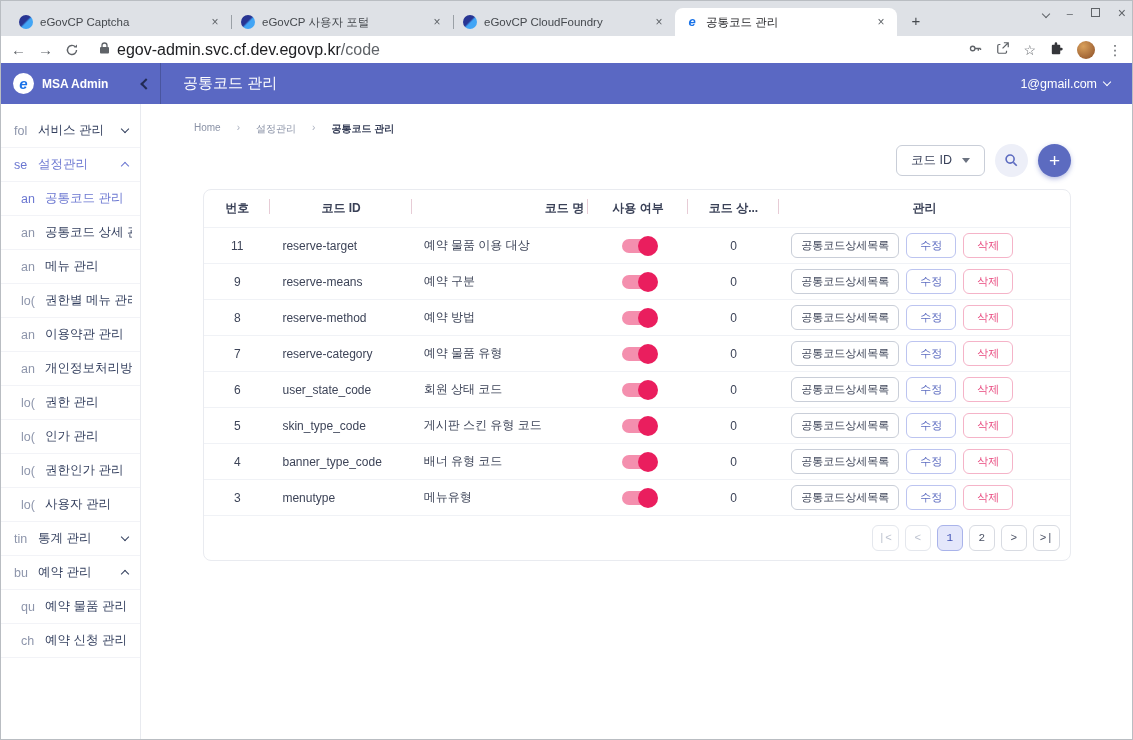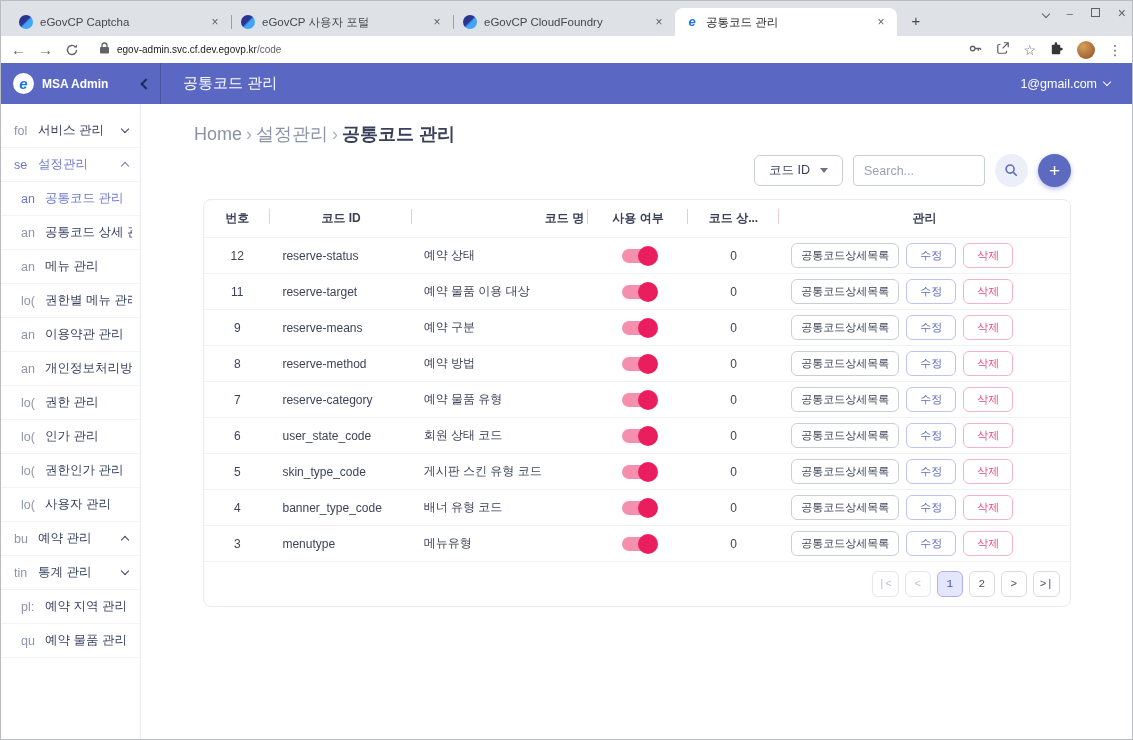--- a/index.html
+++ b/index.html
@@ -17,21 +17,21 @@
   .fav-e { width:14px; height:14px; flex:0 0 auto; color:#1a73e8; font-weight:bold; font-style:italic; font-size:13px; line-height:14px; text-align:center; }
   .newtab-btn { width:26px; height:26px; margin:0 0 2px 6px; font-size:15px; color:#45494e; text-align:center; line-height:26px; border-radius:50%; cursor:pointer; }
   .win-controls { position:absolute; right:6px; top:4px; display:flex; align-items:center; gap:18px; color:#5f6368; font-size:11px; }
   .win-controls span { cursor:pointer; }
   .wc-box { display:inline-block; width:9px; height:9px; border:1.2px solid #5f6368; }
   .chev { display:inline-block; width:6px; height:6px; border-right:1.4px solid #5f6368; border-bottom:1.4px solid #5f6368; transform:rotate(45deg); }
 
   .navbar { height:27px; background:#fff; display:flex; align-items:center; padding:0 10px; gap:12px; font-size:13px; color:#5f6368; flex:0 0 auto; }
   .nav-ic { cursor:pointer; display:flex; align-items:center; }
   .url-box { flex:1; display:flex; align-items:center; gap:7px; padding-left:8px; }
-  .url-text { font-size:10px; color:#202124; }
+  .url-text { font-size:16px; color:#202124; }
   .url-text .path { color:#5f6368; }
   .nav-right { display:flex; align-items:center; gap:13px; }
   .avatar { width:18px; height:18px; border-radius:50%; background:radial-gradient(circle at 35% 30%, #d9a05b, #8a4d26); }
 
   
   .app { flex:1; display:flex; flex-direction:column; min-height:0; }
   .appbar { height:41px; background:#5a68c3; display:flex; flex:0 0 auto; color:#fff; }
   .brand { width:160px; display:flex; align-items:center; gap:8px; padding:0 10px 0 12px; border-right:1px solid rgba(0,0,0,.18); }
   .logo { width:21px; height:21px; border-radius:50%; background:#fff; color:#1a73e8; font-weight:bold; font-style:italic; font-size:15px; text-align:center; line-height:21px; }
   .brand-name { font-size:12px; font-weight:bold; flex:1; }
@@ -46,21 +46,21 @@
   .s-item { height:34px; display:flex; align-items:center; gap:7px; padding:0 8px 0 13px; font-size:12.5px; color:#333f5e; border-bottom:1px solid #f2f3f7; cursor:pointer; white-space:nowrap; }
   .s-item.lvl2 { padding-left:20px; }
   .s-icon { width:17px; overflow:hidden; font-size:12.5px; color:#8d95ab; flex:0 0 auto; }
   .s-label { flex:1; overflow:hidden; }
   .s-item.hl, .s-item.hl .s-icon, .s-item.active, .s-item.active .s-icon { color:#6b77d1; }
   .s-chev { width:6px; height:6px; border-right:1.6px solid currentColor; border-bottom:1.6px solid currentColor; flex:0 0 auto; margin-right:4px; }
   .s-chev.down { transform:rotate(45deg); margin-top:-3px; }
   .s-chev.up { transform:rotate(-135deg); margin-top:3px; }
 
   .main { flex:1; display:flex; flex-direction:column; min-width:0; overflow:hidden; }
-  .breadcrumb { padding:18px 0 0 53px; font-size:18px; color:#8a92a6; display:flex; gap:4px; align-items:center; }
+  .breadcrumb { padding:18px 0 0 53px; font-size:10px; color:#8a92a6; display:flex; gap:16px; }
   .breadcrumb .last { color:#39415a; font-weight:bold; }
   .crumb-sep { color:#aab0bf; }
 
   .actionbar { display:flex; justify-content:flex-end; align-items:center; gap:10px; margin:8px 61px 0 0; }
   .filter-btn { display:flex; align-items:center; gap:10px; border:1px solid #c9ced8; border-radius:6px; background:#fff; padding:0 14px; height:31px; font-size:12.5px; color:#39415a; cursor:pointer; }
   .caret { width:0; height:0; border-left:4px solid transparent; border-right:4px solid transparent; border-top:5px solid #6b7280; }
   .search-input { width:132px; height:31px; border:1px solid #c9ced8; border-radius:4px; padding:0 10px; font-size:12.5px; color:#39415a; font-family:"Liberation Sans",sans-serif; }
   .search-input::placeholder { color:#9aa3b2; }
   .icon-circle { width:33px; height:33px; border-radius:50%; background:#edeff8; display:flex; align-items:center; justify-content:center; cursor:pointer; }
   .add-btn { width:33px; height:33px; border-radius:50%; background:#5c6bc0; color:#fff; font-size:19px; line-height:31px; text-align:center; border:none; cursor:pointer; box-shadow:0 2px 5px rgba(92,107,192,.45); }
@@ -226,54 +226,53 @@
           </div>
           <div class="s-item lvl2">
             <span class="s-icon">lo(</span>
             <span class="s-label">권한인가 관리</span>
           </div>
           <div class="s-item lvl2">
             <span class="s-icon">lo(</span>
             <span class="s-label">사용자 관리</span>
           </div>
           <div class="s-item">
+            <span class="s-icon">tin</span>
+            <span class="s-label">통계 관리</span>
+            <i class="s-chev down"></i>
+          </div>
+          <div class="s-item">
             <span class="s-icon">bu</span>
             <span class="s-label">예약 관리</span>
             <i class="s-chev up"></i>
           </div>
-          <div class="s-item">
-            <span class="s-icon">tin</span>
-            <span class="s-label">통계 관리</span>
-            <i class="s-chev down"></i>
-          </div>
-          <div class="s-item lvl2">
-            <span class="s-icon">pl:</span>
-            <span class="s-label">예약 지역 관리</span>
-          </div>
           <div class="s-item lvl2">
             <span class="s-icon">qu</span>
             <span class="s-label">예약 물품 관리</span>
+          </div>
+          <div class="s-item lvl2">
+            <span class="s-icon">ch</span>
+            <span class="s-label">예약 신청 관리</span>
           </div>
         </div>
 
       <div class="main">
         <div class="breadcrumb">
           <span>Home</span>
           <span class="crumb-sep">›</span>
           <span>설정관리</span>
           <span class="crumb-sep">›</span>
           <span class="last">공통코드 관리</span>
         </div>
 
         <div class="actionbar">
           <button class="filter-btn">
             <span>코드 ID</span>
             <i class="caret"></i>
           </button>
-          <input class="search-input" placeholder="Search..." style="">
           <span class="icon-circle">
             <svg width="15" height="15" viewBox="0 0 16 16">
                 <circle cx="6.5" cy="6.5" r="4.3" fill="none" stroke="#5c6bc0" stroke-width="1.7"></circle>
                 <path d="M10 10l3.6 3.6" stroke="#5c6bc0" stroke-width="1.7"></path>
               </svg>
           </span>
           <button class="add-btn">+</button>
         </div>
 
         <div class="card">
@@ -282,28 +281,20 @@
                 <tr>
                   <th class="w-no c">번호</th>
                   <th class="w-id c">코드 ID</th>
                   <th class="w-name c">코드 명</th>
                   <th class="w-use c">사용 여부</th>
                   <th class="w-cnt c">코드 상...</th>
                   <th class="w-mg c">관리</th>
                 </tr>
               </thead>
             <tbody>
-                <tr>
-                  <td class="c">12</td>
-                  <td class="l">reserve-status</td>
-                  <td class="l">예약 상태</td>
-                  <td class="c"><span class="switch"></span></td>
-                  <td class="c">0</td>
-                  <td class="l"><button class="btn">공통코드상세목록</button><button class="btn edit">수정</button><button class="btn del">삭제</button></td>
-                </tr>
                 <tr>
                   <td class="c">11</td>
                   <td class="l">reserve-target</td>
                   <td class="l">예약 물품 이용 대상</td>
                   <td class="c"><span class="switch"></span></td>
                   <td class="c">0</td>
                   <td class="l"><button class="btn">공통코드상세목록</button><button class="btn edit">수정</button><button class="btn del">삭제</button></td>
                 </tr>
                 <tr>
                   <td class="c">9</td>

